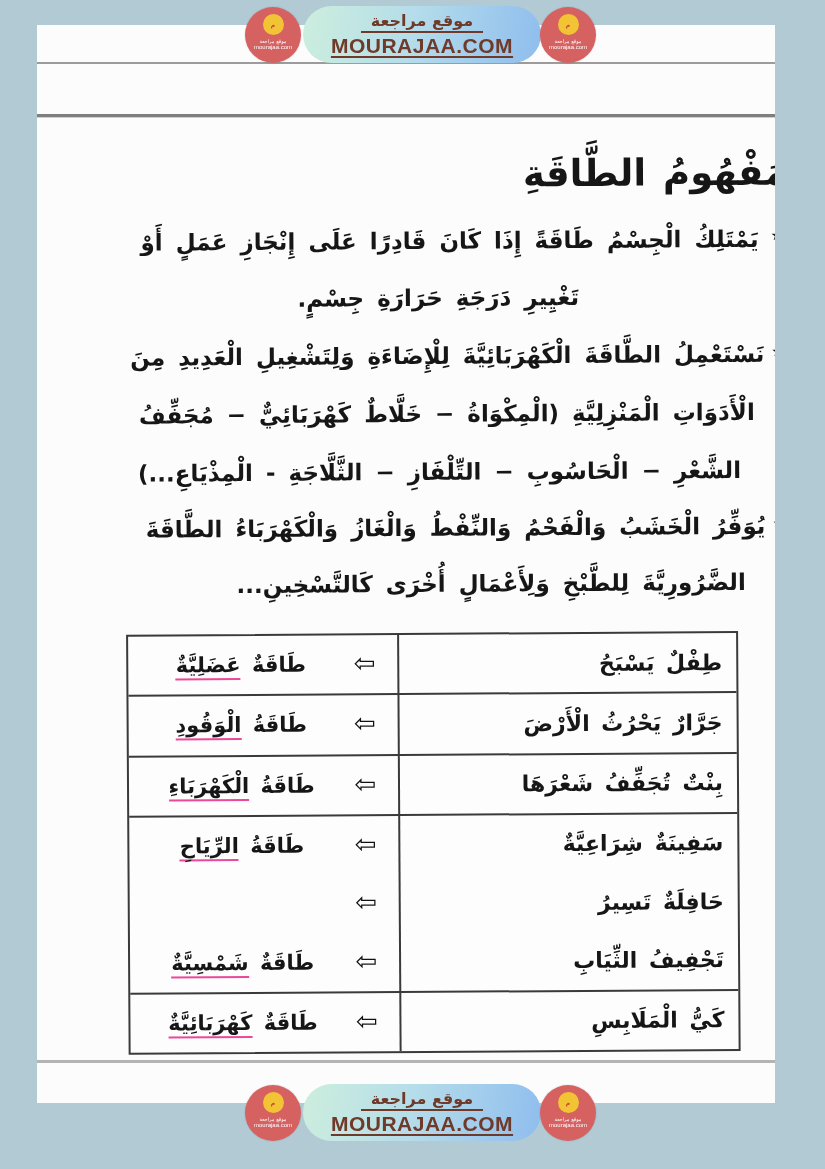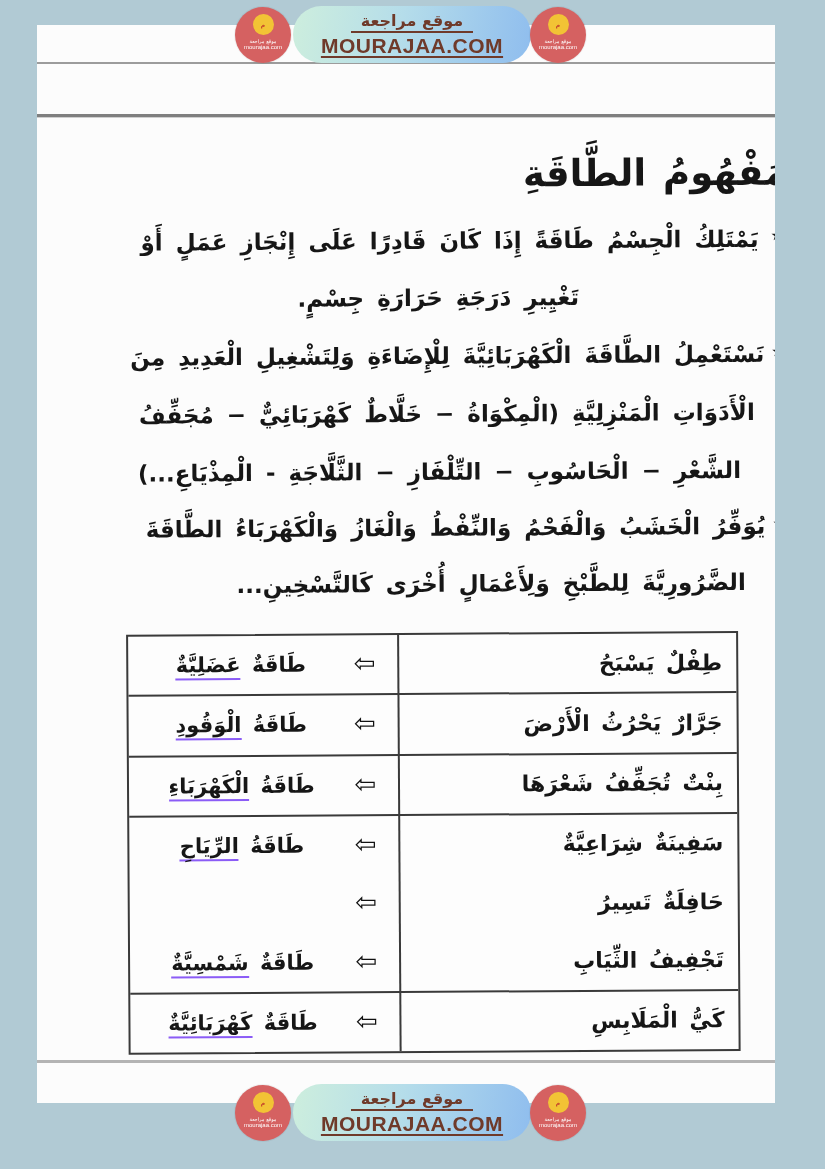--- a/index.html
+++ b/index.html
@@ -59,24 +59,24 @@
   }
   .cell-energy{
     width:270px;box-sizing:border-box;height:100%;
     position:relative;display:flex;align-items:center;justify-content:center;
     padding-left:18px;padding-right:62px;font-size:21px;word-spacing:4px;
   }
   .arrow{
     position:absolute;right:22px;top:50%;transform:translateY(-54%);
     font-size:26px;font-weight:normal;color:#111;
   }
-  .energy-type{border-bottom:2px solid #8b5cf6;padding-bottom:1px;}
-
-  
-  .banner{position:absolute;left:6px;width:754px;height:66px;}
+  .energy-type{border-bottom:2px solid #ec4899;padding-bottom:1px;}
+
+  
+  .banner{position:absolute;left:16px;width:754px;height:66px;}
   .banner.top{top:0;}
   .banner.bottom{top:1078px;}
   .pill{
     position:absolute;left:287px;top:6px;width:238px;height:57px;
     border-radius:30px;
     background:linear-gradient(100deg,#cdeedd 0%,#b5ddea 45%,#8fbdee 100%);
     display:flex;flex-direction:column;align-items:center;justify-content:center;
     gap:1px;
   }
   .site-ar{

